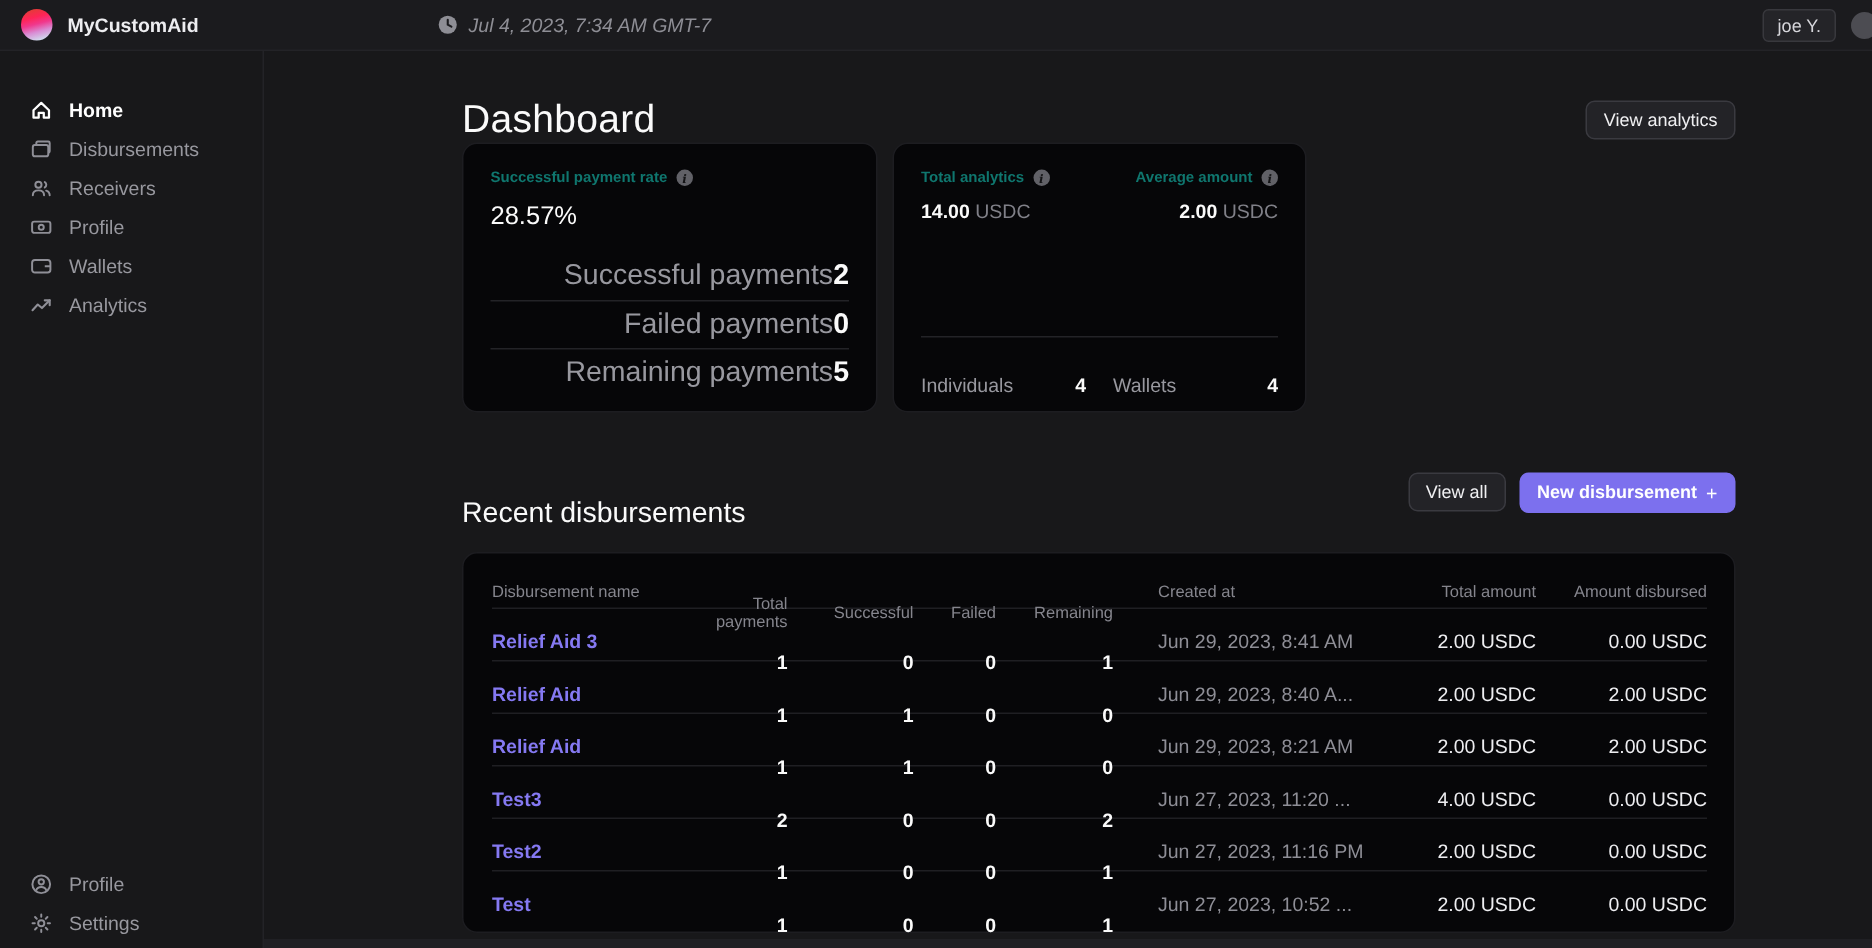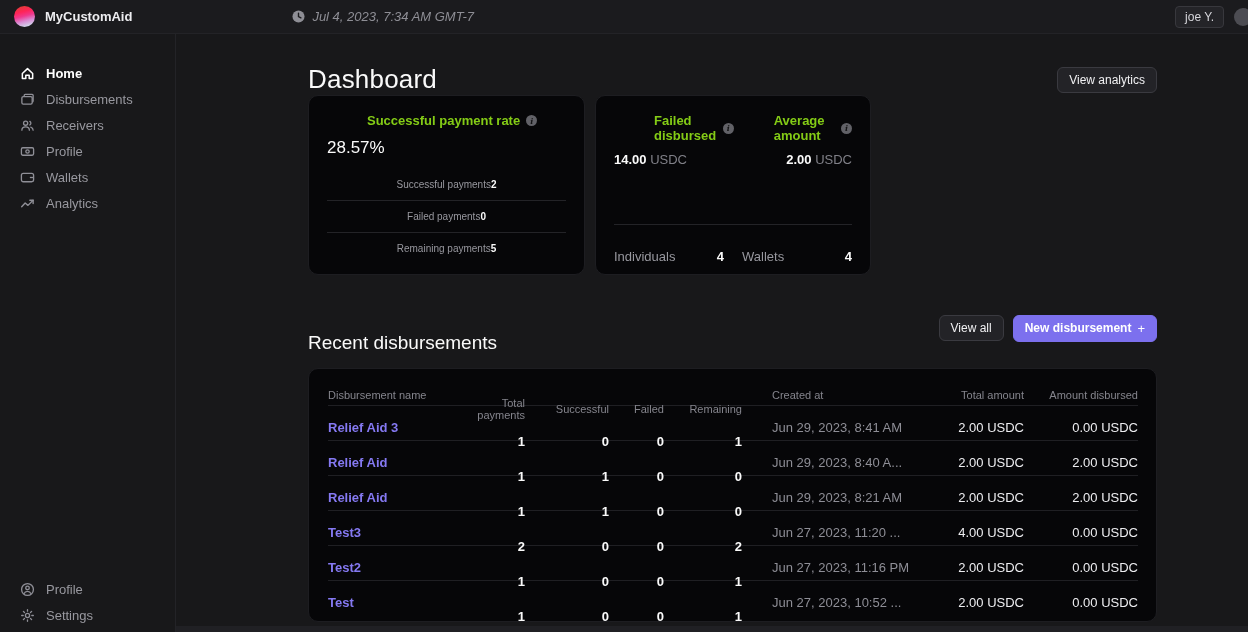--- a/index.html
+++ b/index.html
@@ -79,31 +79,31 @@
   .btn.primary .plus{font-size:13px;font-weight:500;}
   
   .cards{display:flex;gap:10px;margin-bottom:27px;}
   .card{
     background:var(--card-bg);border:1px solid #1d1d21;border-radius:10px;
     height:180px;padding:17px 18px 10px 18px;display:flex;flex-direction:column;
   }
   .card.rate{width:277px;}
   .card.totals{width:276px;}
   .card-title-row{display:flex;align-items:center;gap:6px;}
-  .card-title{font-size:13px;font-weight:700;color:#84cc16;margin-left:40px;}
+  .card-title{font-size:10px;font-weight:700;color:#0f766e;}
   .info-dot{
     width:11px;height:11px;border-radius:50%;background:#616167;color:#141416;
     font-size:8px;font-weight:700;display:inline-flex;align-items:center;justify-content:center;
     font-family:"DejaVu Serif",serif;font-style:italic;cursor:pointer;flex:0 0 11px;
   }
   .rate-value{font-size:17px;font-weight:500;color:#fafafa;margin-top:10px;}
   .stat-list{margin-top:auto;display:flex;flex-direction:column;}
   .stat-row{
-    display:flex;align-items:center;justify-content:center;
-    height:32px;font-size:10px;
+    display:flex;align-items:center;justify-content:flex-end;
+    height:32px;font-size:19px;
   }
   .stat-row + .stat-row{border-top:1px solid var(--divider);}
   .stat-label{color:var(--muted);}
   .stat-value{color:#fafafa;font-weight:600;}
   .totals-head{display:flex;justify-content:space-between;align-items:center;}
   .totals-values{display:flex;justify-content:space-between;margin-top:9px;font-size:13px;}
   .amount-strong{font-weight:700;color:#fafafa;}
   .amount-cur{color:#808088;font-weight:400;}
   .totals-bottom{
     margin-top:auto;border-top:1px solid var(--divider);
@@ -271,21 +271,21 @@
           <div class="stat-row">
             <span class="stat-label">Remaining payments</span>
             <span class="stat-value">5</span>
           </div>
         </div>
       </div>
 
       <div class="card totals">
         <div class="totals-head">
           <span class="card-title-row">
-            <span class="card-title">Failed disbursed</span>
+            <span class="card-title">Total analytics</span>
             <span class="info-dot">i</span>
           </span>
           <span class="card-title-row">
             <span class="card-title">Average amount</span>
             <span class="info-dot">i</span>
           </span>
         </div>
         <div class="totals-values">
           <span>
             <span class="amount-strong">14.00</span>

